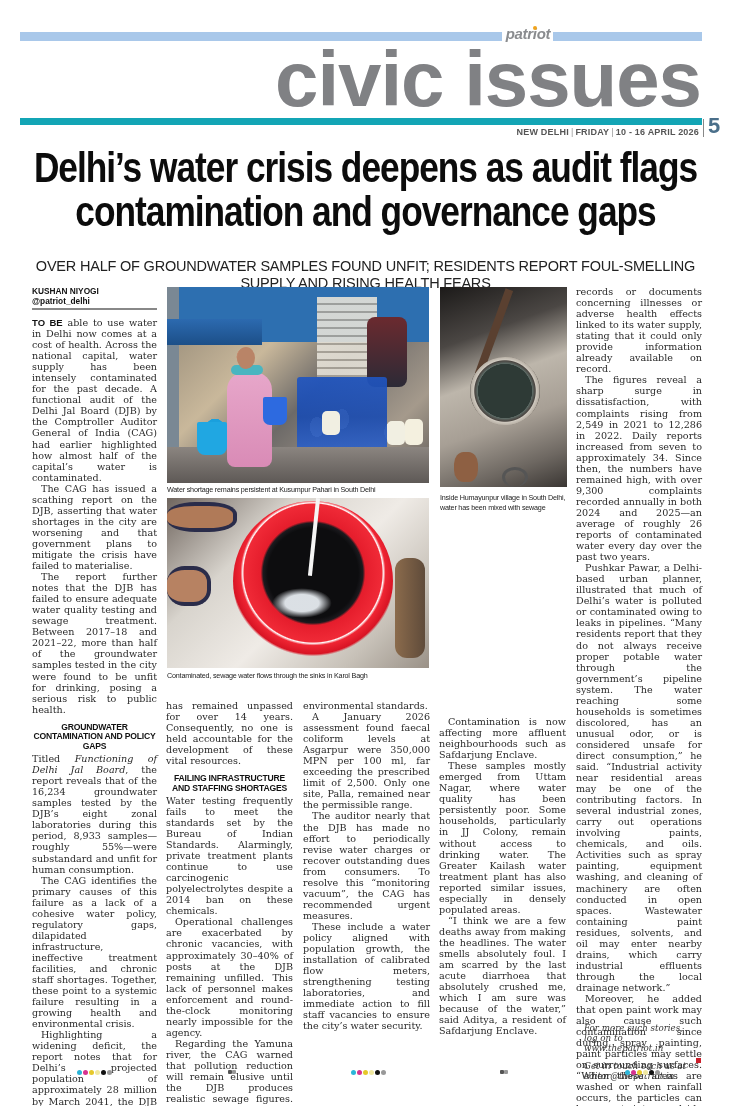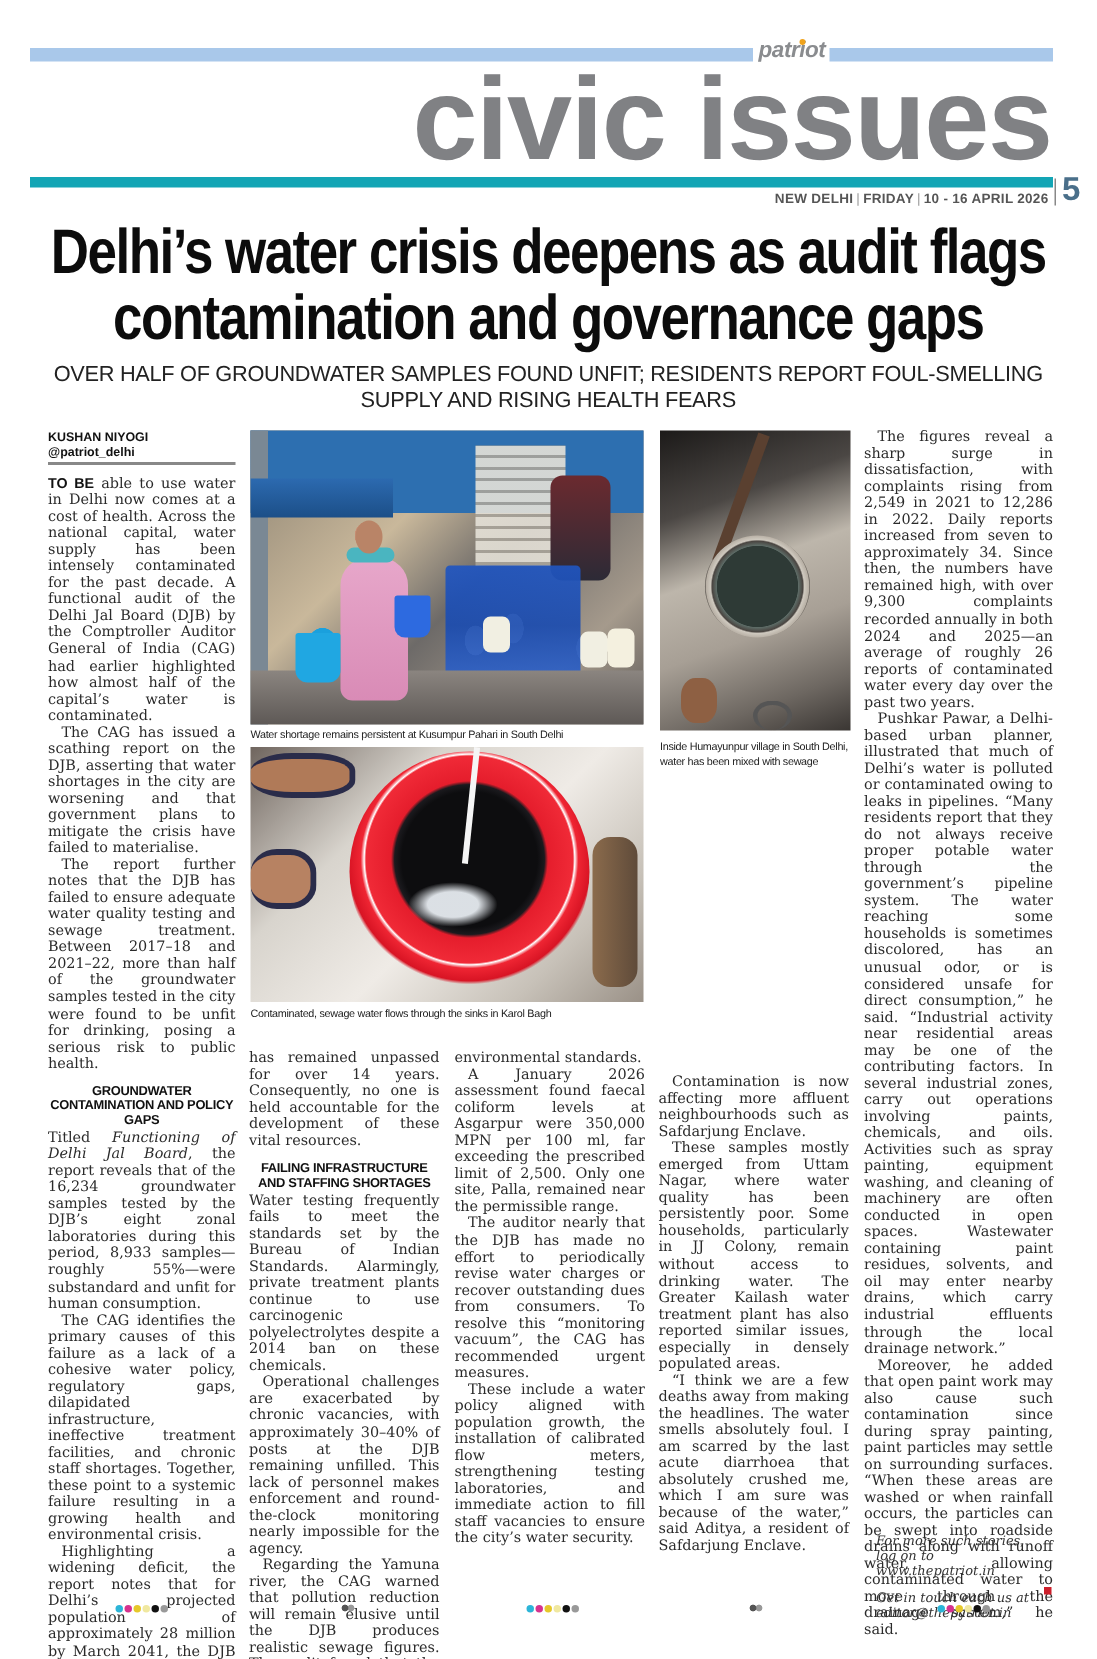--- a/index.html
+++ b/index.html
@@ -16,21 +16,21 @@
   .teal-band2 { position: absolute; left: 480px; top: 118px; width: 222px; height: 7px; background: #13a5b5; }
   .dateline { position: absolute; right: 32px; top: 127px; font-family: "Liberation Sans", sans-serif; font-weight: bold; font-size: 9px; color: #555; white-space: nowrap; letter-spacing: 0.2px; }
   .dateline .sep { color: #999; padding: 0 2px; font-weight: normal; }
   .page-sep { position: absolute; left: 703px; top: 119px; width: 1px; height: 18px; background: #888; }
   .page-num { position: absolute; left: 708px; top: 114px; font-family: "Liberation Sans", sans-serif; font-weight: bold; font-size: 22px; color: #4a6f8a; line-height: 24px; }
 
   
   .headline { position: absolute; left: 10px; top: 146px; width: 711px; text-align: center; font-family: "Liberation Sans", sans-serif; font-weight: bold; font-size: 40px; line-height: 42px; color: #0c0c0c; letter-spacing: -1.2px; transform: scaleX(0.86); transform-origin: center top; }
   .headline-wrap { position: absolute; left: -40px; top: 146px; width: 811px; }
   .headline-wrap .headline { position: static; width: 811px; transform: scaleX(0.84); font-size: 42px; line-height: 44px; }
-  .deck { position: absolute; left: 20px; top: 242px; width: 691px; text-align: center; font-family: "Liberation Sans", sans-serif; font-size: 14.5px; line-height: 17px; color: #222; letter-spacing: -0.2px; }
+  .deck { position: absolute; left: 20px; top: 258px; width: 691px; text-align: center; font-family: "Liberation Sans", sans-serif; font-size: 14.5px; line-height: 17px; color: #222; letter-spacing: -0.2px; }
 
   
   .col { position: absolute; font-size: 9.6px; line-height: 11.05px; text-align: justify; color: #2a2a2a; hyphens: auto; }
   .col p { text-indent: 9px; }
   .col p.first { text-indent: 0; }
   .col p.noindent { text-indent: 0; }
   .col .lead { font-family: "Liberation Sans", sans-serif; font-weight: bold; font-size: 9.5px; color: #111; }
   .subhead { font-family: "Liberation Sans", sans-serif; font-weight: bold; font-size: 8.6px; line-height: 9.8px; color: #111; text-transform: uppercase; letter-spacing: -0.2px; margin-top: 8px; margin-bottom: 1px; text-align: center; }
   .byline { font-family: "Liberation Sans", sans-serif; font-weight: bold; font-size: 8.3px; line-height: 10px; color: #111; }
   .byline-rule { height: 2px; background: #888; margin: 2px 0 7px 0; }
@@ -188,20 +188,21 @@
 </div>
 
 <div class="col c4">
   <p>Contamination is now affecting more affluent neighbourhoods such as Safdarjung Enclave.</p>
   <p>These samples mostly emerged from Uttam Nagar, where water quality has been persistently poor. Some households, particularly in JJ Colony, remain without access to drinking water. The Greater Kailash water treatment plant has also reported similar issues, especially in densely populated areas.</p>
   <p>“I think we are a few deaths away from making the headlines. The water smells absolutely foul. I am scarred by the last acute diarrhoea that absolutely crushed me, which I am sure was because of the water,” said Aditya, a resident of Safdarjung Enclave.</p>
 
 </div>
 
 <div class="col c5">
+  <p class="first">records or documents concerning illnesses or adverse health effects linked to its water supply, stating that it could only provide information already available on record.</p>
   <p>The figures reveal a sharp surge in dissatisfaction, with complaints rising from 2,549 in 2021 to 12,286 in 2022. Daily reports increased from seven to approximately 34. Since then, the numbers have remained high, with over 9,300 complaints recorded annually in both 2024 and 2025—an average of roughly 26 reports of contaminated water every day over the past two years.</p>
   <p>Pushkar Pawar, a Delhi-based urban planner, illustrated that much of Delhi’s water is polluted or contaminated owing to leaks in pipelines. “Many residents report that they do not always receive proper potable water through the government’s pipeline system. The water reaching some households is sometimes discolored, has an unusual odor, or is considered unsafe for direct consumption,” he said. “Industrial activity near residential areas may be one of the contributing factors. In several industrial zones, carry out operations involving paints, chemicals, and oils. Activities such as spray painting, equipment washing, and cleaning of machinery are often conducted in open spaces. Wastewater containing paint residues, solvents, and oil may enter nearby drains, which carry industrial effluents through the local drainage network.”</p>
   <p>Moreover, he added that open paint work may also cause such contamination since during spray painting, paint particles may settle on surrounding surfaces. “When these areas are washed or when rainfall occurs, the particles can be swept into roadside drains along with runoff water, allowing contaminated water to move through the drainage system,” he said.</p>
 
 </div>
 
 <div class="promo">
   <p><span>For more such stories,</span><br><span>log on to www.thepatriot.in</span></p>
   <p><span>Get in touch each us at</span><br><span>editor@thepatriot.in</span></p>
 </div>

